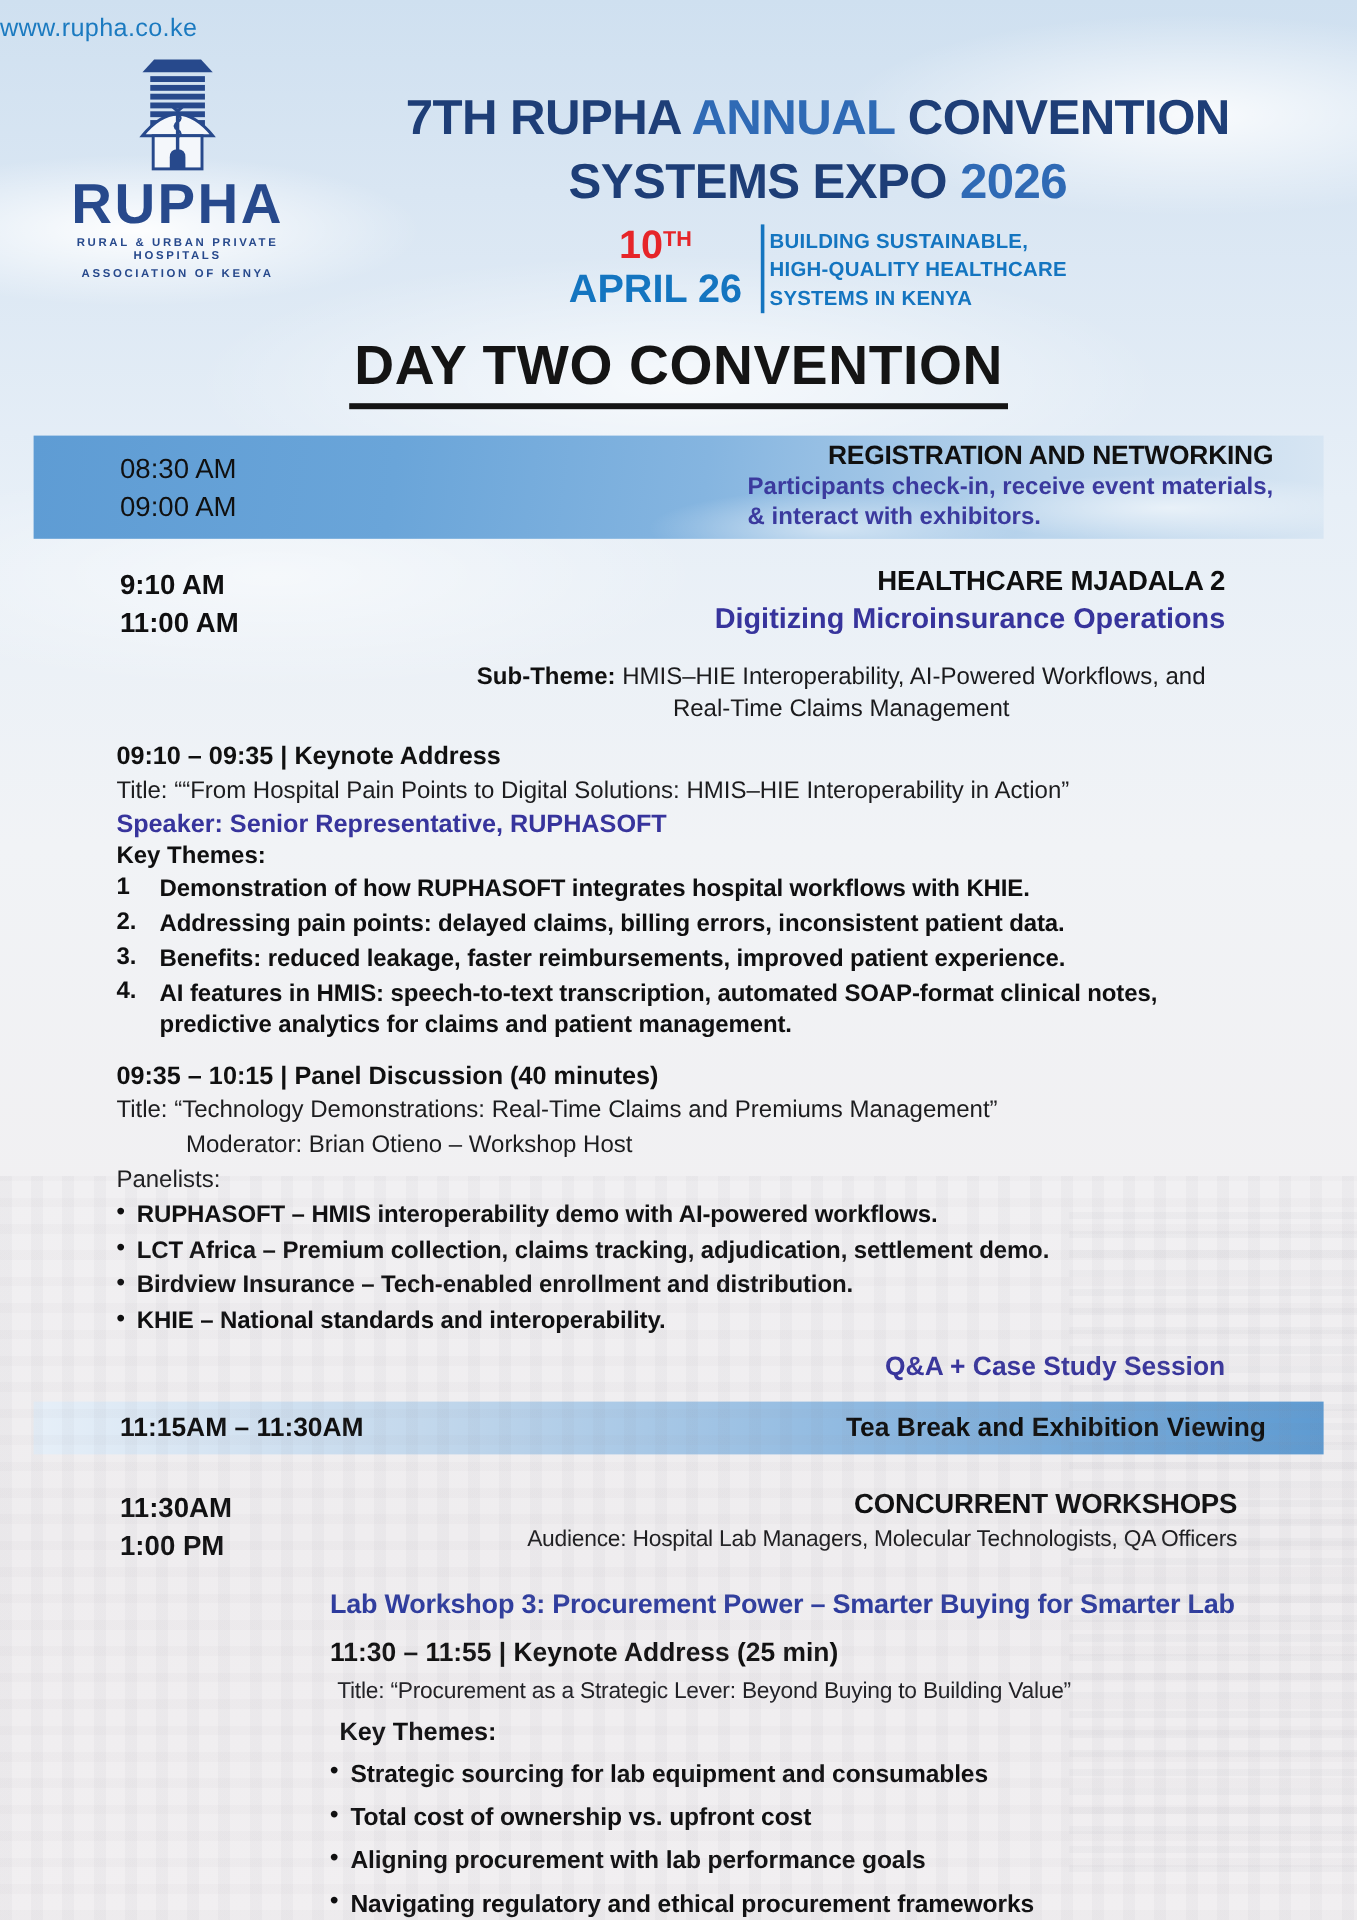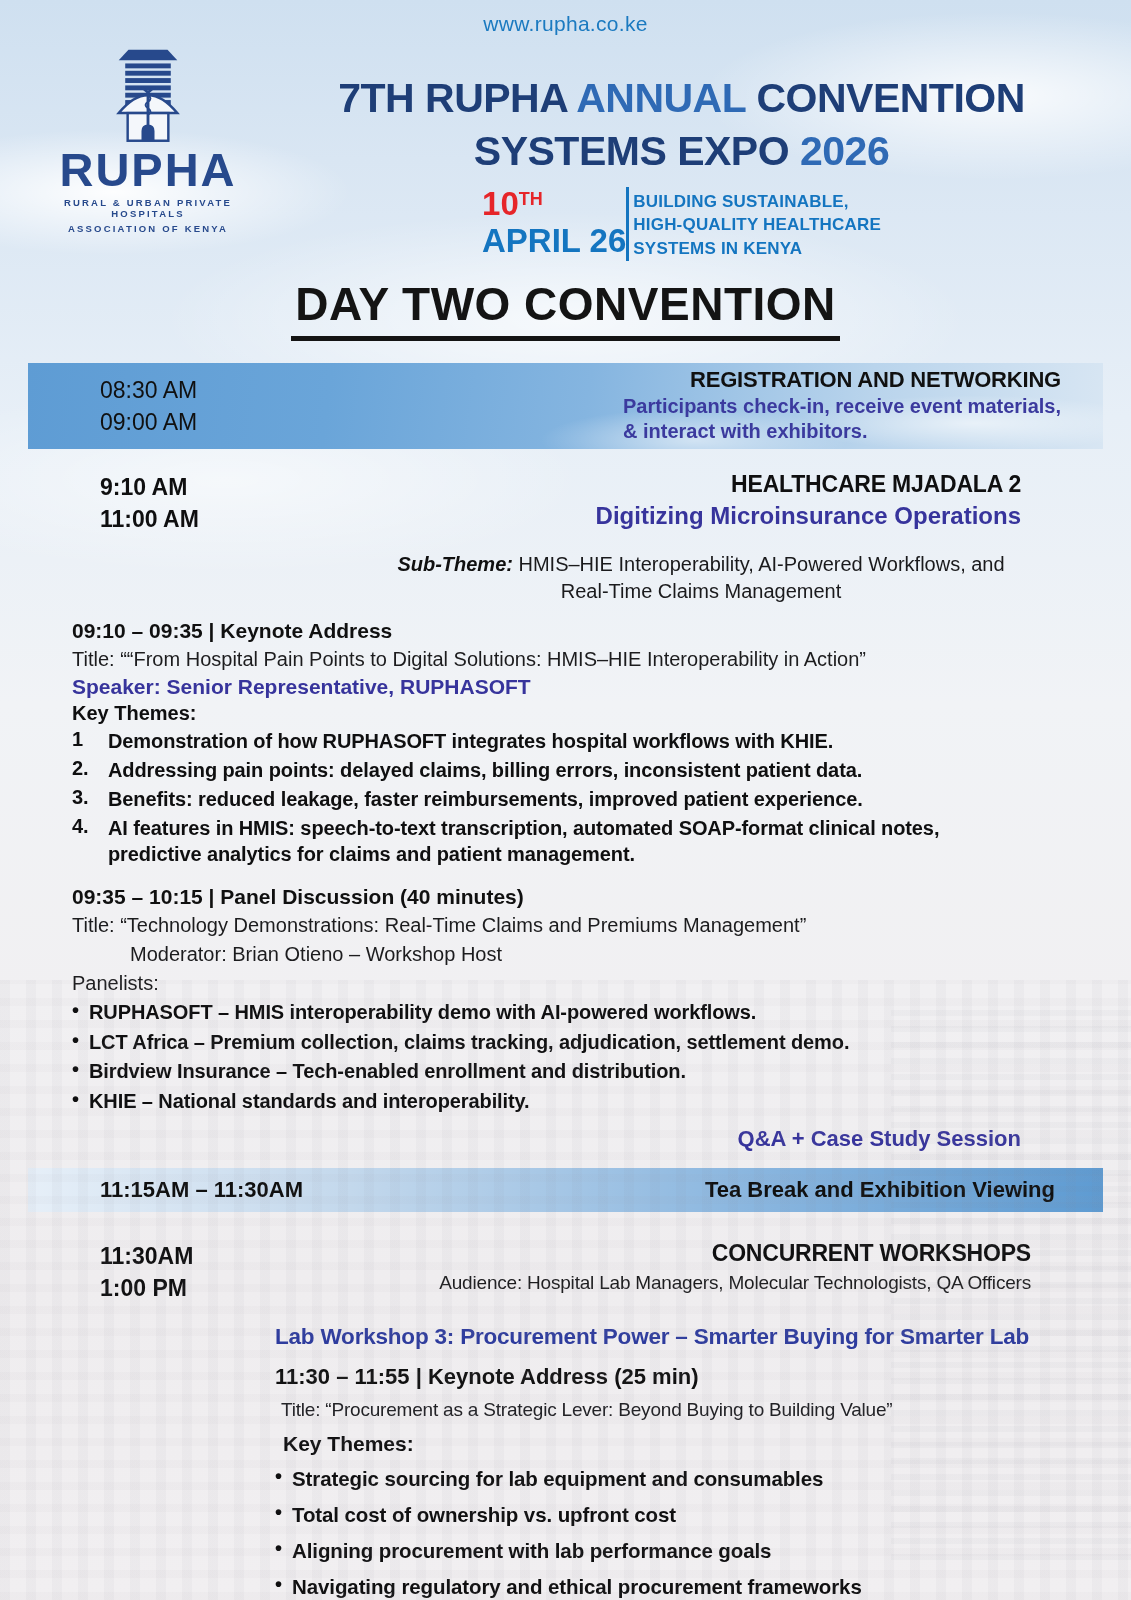--- a/index.html
+++ b/index.html
@@ -29,21 +29,21 @@
     pointer-events: none;
   }
   .bg-texture2 {
     position: absolute; right: 0; top: 1000px; width: 240px; height: 560px;
     background: repeating-linear-gradient(0deg, rgba(120,125,140,.08) 0 6px, transparent 6px 16px);
     opacity: .6; pointer-events: none;
   }
 
   .top-url {
     padding-top: 12px;
-    text-align: center;
+    text-align: left;
     font-size: 21px;
     font-weight: 500;
     color: #1b7ac0;
     letter-spacing: .3px;
   }
 
   
   .header { display: flex; margin-top: 10px; padding: 0 34px 0 30px; }
   .logo { width: 236px; text-align: center; flex-shrink: 0; }
   .logo-icon { display: block; margin: 2px auto 0; width: 102px; height: 96px; }
@@ -51,21 +51,21 @@
     font-size: 47px; font-weight: 800; color: #27498c; letter-spacing: 2px;
     line-height: 1.0; margin-top: 2px;
   }
   .logo-sub { font-size: 9.5px; font-weight: 700; color: #27498c; letter-spacing: 2.2px; margin-top: 4px; }
 
   .title-block { flex: 1; text-align: center; padding-top: 26px; }
   .t1 { font-size: 41px; font-weight: 800; letter-spacing: -.5px; line-height: 1.3; }
   .navy { color: #1e3e77; }
   .blue { color: #2f6ab5; }
   .date-row { display: flex; justify-content: center; margin-top: 8px; }
-  .date-col { text-align: left; }
+  .date-col { text-align: center; padding-right: 16px; }
   .date-day { font-size: 33px; font-weight: 800; color: #e62529; line-height: 1.05; }
   .date-day .sup { font-size: 18px; vertical-align: 10px; }
   .date-month { font-size: 33px; font-weight: 800; color: #1475c0; line-height: 1.2; }
   .vline { width: 3px; background: #1475c0; }
   .tagline { text-align: left; padding-left: 4px; padding-top: 3px; }
   .tagline div { font-size: 17px; font-weight: 800; color: #1475c0; line-height: 1.4; letter-spacing: .2px; }
 
   
   .day-title-wrap { text-align: center; margin-top: 16px; }
   .day-title {
@@ -90,24 +90,24 @@
   .reg-desc div { font-size: 20px; font-weight: 700; color: #3b3a9e; line-height: 1.25; }
 
   
   .session { display: flex; margin: 22px 110px 0 100px; }
   .session-times { font-size: 23px; font-weight: 700; line-height: 1.4; }
   .session-right { margin-left: auto; text-align: right; }
   .session-head { font-size: 23px; font-weight: 800; letter-spacing: -.2px; }
   .session-sub { font-size: 24px; font-weight: 700; color: #37349c; margin-top: 4px; }
 
   .subtheme { width: 660px; margin: 16px 100px 0 auto; text-align: center; font-size: 20px; line-height: 1.35; color: #1a1a1c; }
-  .subtheme b { font-weight: 800; color: #101010; font-style: italic; }
-
-  
-  .block { margin: 14px 108px 0 72px; }
+  .subtheme b { font-weight: 800; color: #101010; }
+
+  
+  .block { margin: 14px 108px 0 97px; }
   .h-bold { font-size: 21px; font-weight: 800; color: #101010; }
   .line { font-size: 20px; font-weight: 400; color: #1c1c1e; margin-top: 3px; line-height: 1.3; }
   .speaker { font-size: 21px; font-weight: 800; color: #37349c; margin-top: 3px; }
   .label-bold { font-size: 20px; font-weight: 800; margin-top: 3px; }
   .num-item { display: flex; margin-top: 3px; }
   .num-item .num { width: 36px; flex-shrink: 0; font-size: 20px; font-weight: 800; }
   .num-item .txt { font-size: 20px; font-weight: 800; line-height: 1.3; letter-spacing: -.1px; }
   .moderator { padding-left: 58px; }
   .b-item { display: flex; margin-top: 3px; }
   .b-item .mark { width: 17px; flex-shrink: 0; font-size: 20px; font-weight: 800; }

